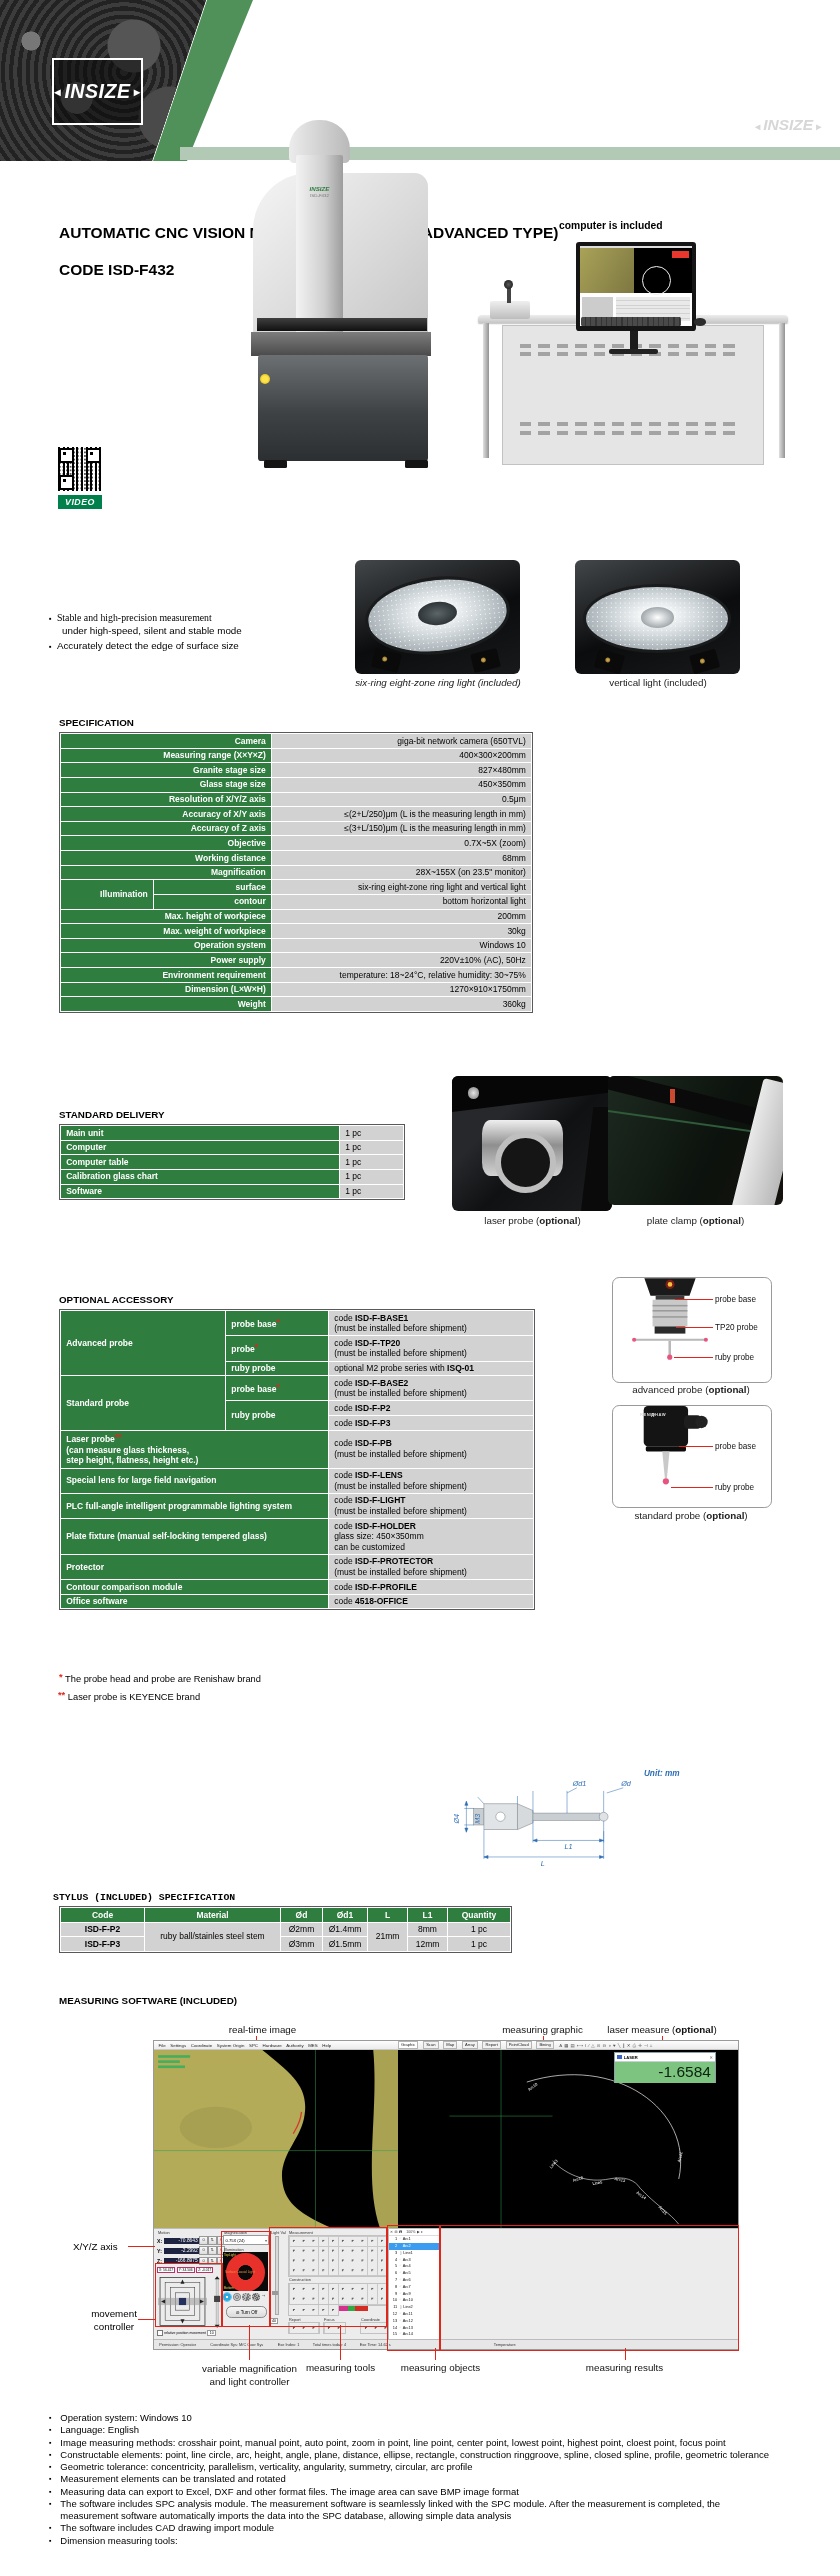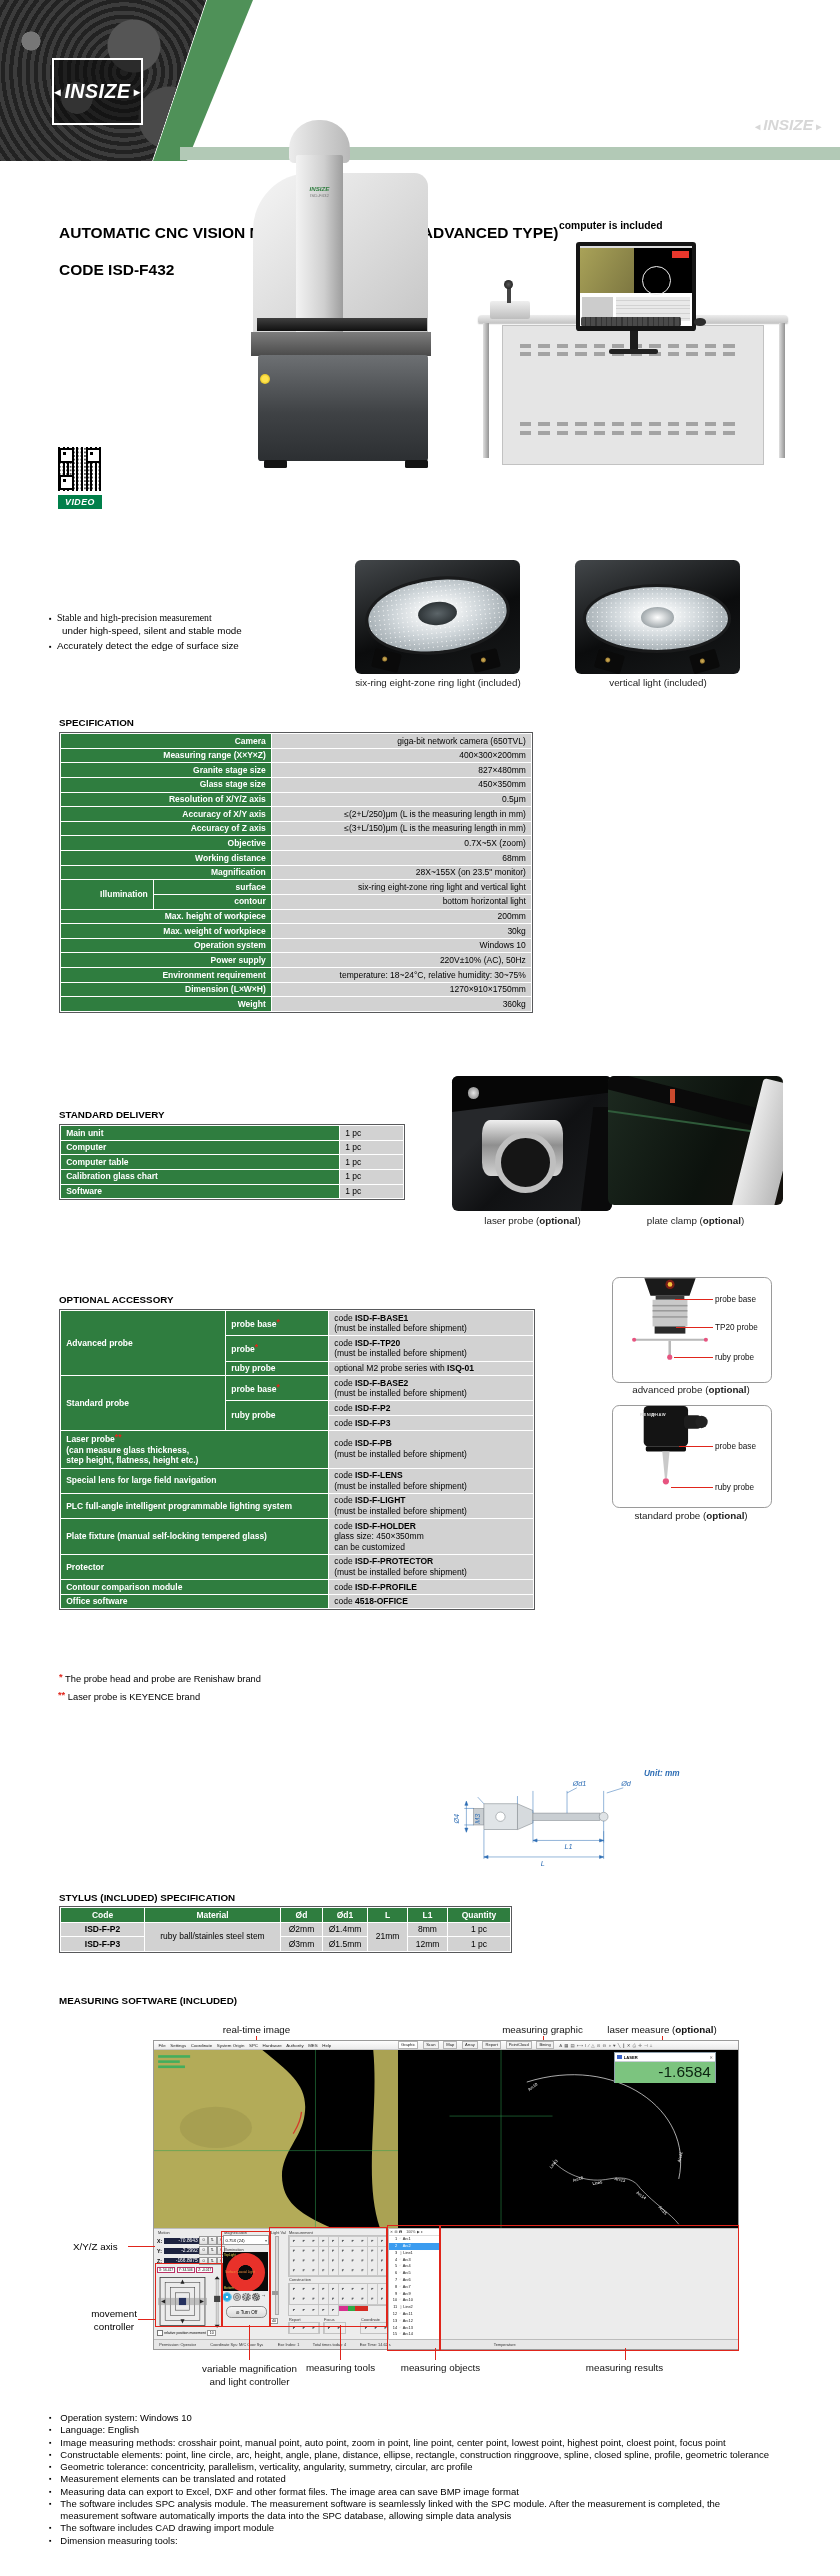--- a/index.html
+++ b/index.html
@@ -169,21 +169,21 @@
     <div class="ledhole" style="left:63px;top:42px;width:39px;height:23px;transform:rotate(-6deg);"></div>
     <div class="bracket" style="left:17.5px;top:91px;transform:rotate(14deg);"></div>
     <div class="bracket" style="left:117px;top:91px;transform:rotate(-14deg);"></div>
   </div>
   <div class="a lightbox" style="left:575px;top:560px;">
     <div class="ledring" style="left:11.3px;top:27px;width:142px;height:63px;"></div>
     <div class="ledhole" style="left:66px;top:47px;width:33px;height:20.6px;background:radial-gradient(#ffffff,#9aa2a6 75%);"></div>
     <div class="bracket" style="left:20.6px;top:92px;transform:rotate(16deg);"></div>
     <div class="bracket" style="left:116px;top:92px;transform:rotate(-16deg);"></div>
   </div>
-  <div class="a cap" style="left:335px;top:677px;width:206px;text-align:center;">six-ring eight-zone ring light (included)</div>
+  <div class="a cap" style="left:335px;top:677px;width:206px;text-align:center;font-style:italic;">six-ring eight-zone ring light (included)</div>
   <div class="a cap" style="left:555px;top:677px;width:206px;text-align:center;">vertical light (included)</div>
 
   <div class="a sec-title" style="left:59px;top:717px;">SPECIFICATION</div>
   <div class="a tw" style="left:59px;top:732px;width:472px;">
     <table class="gt" style="width:100%;text-align:right;">
       <colgroup>
           <col style="width:92px;">
           <col style="width:117px;">
           <col>
         </colgroup>
@@ -495,21 +495,21 @@
       <text x="430" y="22" fill="#2f6eb5" font-size="16" font-weight="bold" id="sd-unit">Unit: mm</text>
       <text x="72" y="104" fill="#2f6eb5" font-size="14" transform="rotate(-90 72 104)" text-anchor="middle" id="sd-d4">Ø4</text>
       <text x="112" y="104" fill="#2f6eb5" font-size="14" transform="rotate(-90 112 104)" text-anchor="middle" id="sd-m3">M3</text>
       <text x="292" y="40" fill="#2f6eb5" font-size="14" id="sd-od1">Ød1</text>
       <text x="386" y="40" fill="#2f6eb5" font-size="14" id="sd-od">Ød</text>
       <text x="276" y="162" fill="#2f6eb5" font-size="14" id="sd-l1">L1</text>
       <text x="230" y="196" fill="#2f6eb5" font-size="14" id="sd-l">L</text>
     </svg>
   </div>
 
-  <div class="a sec-title" style="left:59px;top:1892px;">STYLUS (INCLUDED) SPECIFICATION</div>
+  <div class="a sec-title" style="left:53px;top:1892px;font-family:Liberation Mono, monospace;">STYLUS (INCLUDED) SPECIFICATION</div>
   <div class="a tw" style="left:59px;top:1906px;width:451px;">
     <table class="gt" style="width:100%;">
       <colgroup>
           <col style="width:83px;">
           <col style="width:135px;">
           <col style="width:41px;">
           <col style="width:44px;">
           <col style="width:39px;">
           <col style="width:39px;">
           <col>
@@ -539,21 +539,21 @@
         <td class="val ctr">Ø1.5mm</td>
         <td class="val ctr">12mm</td>
         <td class="val ctr">1 pc</td>
       </tr>
     </tbody>
       </table>
   </div>
 
   <div class="a sec-title" style="left:59px;top:1995px;">MEASURING SOFTWARE (INCLUDED)</div>
 
-  <div class="a clabel" style="left:205px;top:2024px;width:103px;">real-time image</div>
+  <div class="a clabel" style="left:211px;top:2024px;width:103px;">real-time image</div>
   <div class="a clabel" style="left:491px;top:2024px;width:103px;">measuring graphic</div>
   <div class="a clabel" style="left:600px;top:2024px;width:124px;"><span>laser measure (</span><span class="b">optional</span><span>)</span></div>
   <div class="rline" style="left:256px;top:2036px;width:0.8px;height:120px;"></div>
   <div class="rline" style="left:543px;top:2036px;width:0.8px;height:108px;"></div>
   <div class="rline" style="left:662px;top:2036px;width:0.8px;height:25px;"></div>
 
   <div class="a shot" style="left:153px;top:2040px;width:584px;height:308px;">
     <div class="menubar">
       <span>File</span>
       <span>Settings</span>

